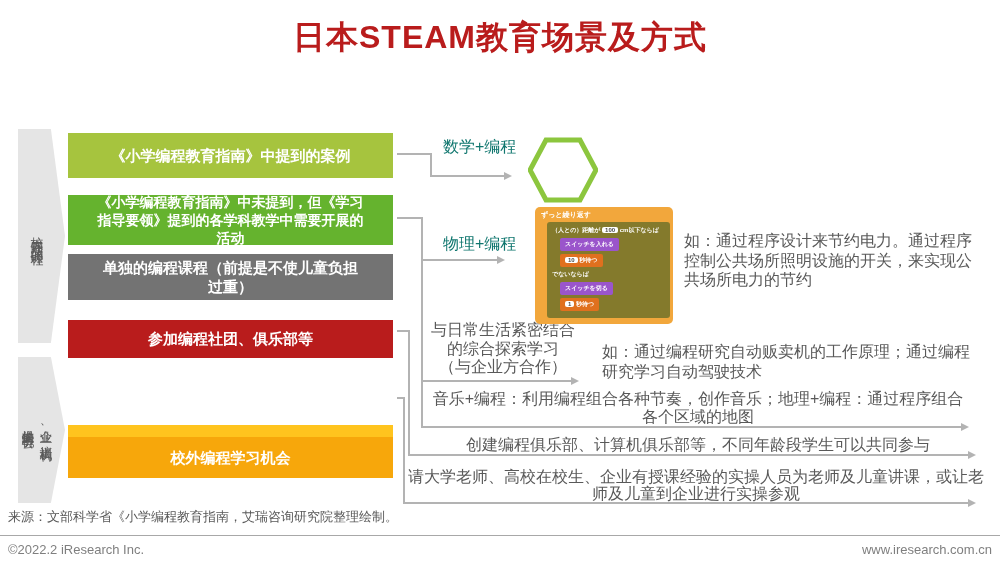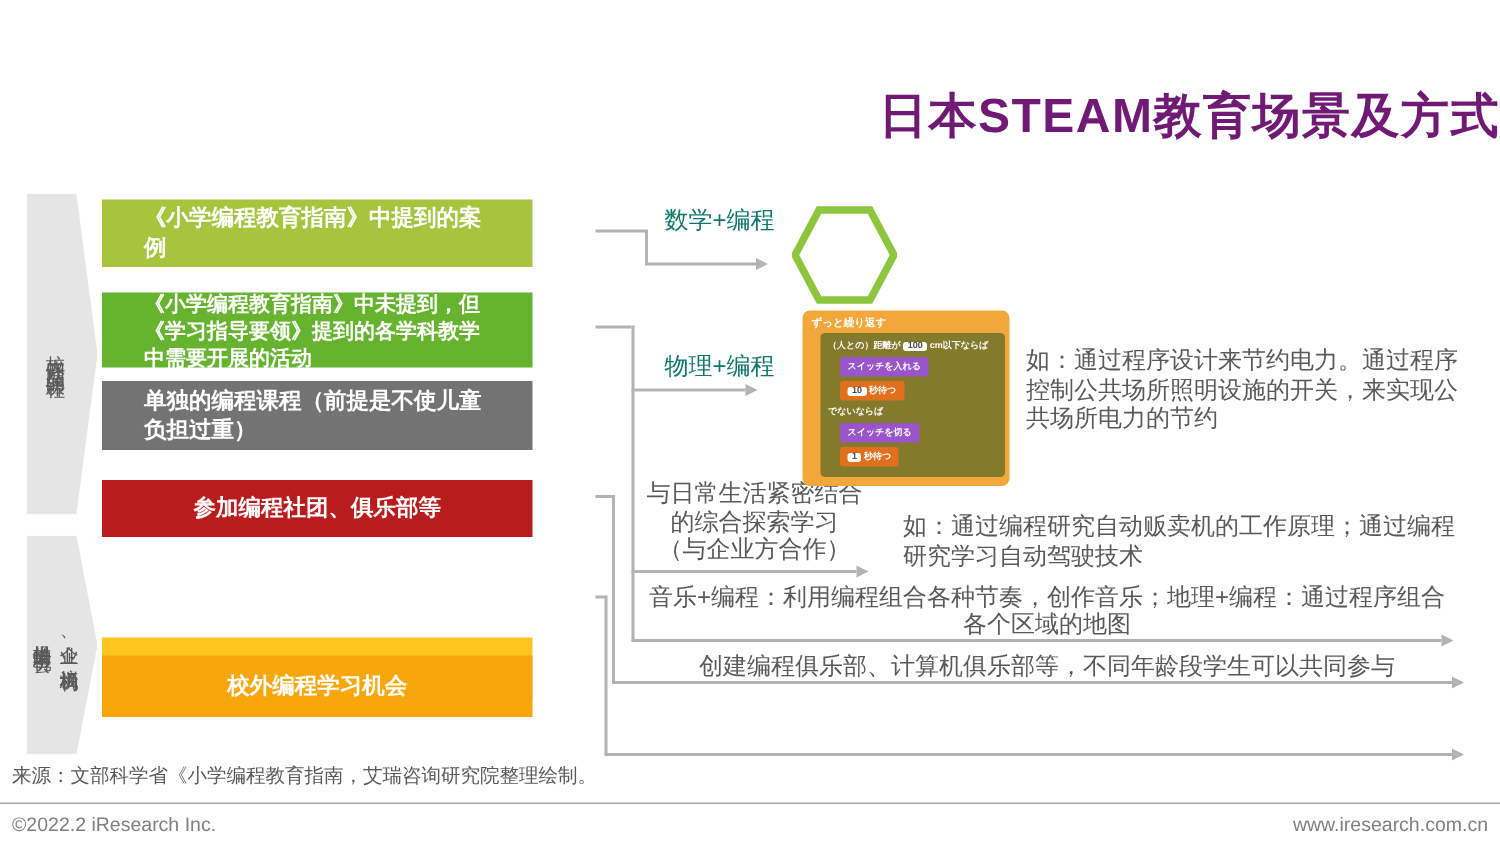--- a/index.html
+++ b/index.html
@@ -1,30 +1,30 @@
 <!DOCTYPE html>
 <html><head>
 <meta charset="utf-8">
 <style>
   html,body{margin:0;padding:0;background:#fff;}
   #stage{position:relative;width:1000px;height:564px;background:#fff;overflow:hidden;
          font-family:"Liberation Sans",sans-serif;}
-  .title{position:absolute;left:0;right:0;top:16px;text-align:right;
-         font-size:32px;font-weight:bold;color:#701a75;letter-spacing:1px;margin-top:40px;}
+  .title{position:absolute;left:0;right:0;top:16px;text-align:center;
+         font-size:32px;font-weight:bold;color:#b91c1c;letter-spacing:1px;}
   
   .chev{position:absolute;left:18px;width:47px;background:#e5e5e5;
         clip-path:polygon(0 0,70% 0,100% 50%,70% 100%,0 100%);
         display:flex;align-items:center;justify-content:center;}
   .chev .vtxt{writing-mode:vertical-rl;color:#595959;letter-spacing:3px;
         padding-right:10px;}
   .chev2wrap{display:flex;flex-direction:row-reverse;gap:1px;padding-right:10px;}
   .chev2wrap span{writing-mode:vertical-rl;color:#595959;letter-spacing:1px;font-size:12.5px;}
   
-  .box{position:absolute;left:68px;width:287px;display:flex;align-items:center;
-       justify-content:center;color:#fff;font-weight:bold;
+  .box{position:absolute;left:68px;width:325px;display:flex;align-items:center;
+       justify-content:center;color:#fff;font-weight:bold;text-align:center;
        box-sizing:border-box;padding:0 28px;line-height:1.3;}
   
   .ln{position:absolute;background:#b3b3b3;}
   .hl{height:1.5px;} .vl{width:1.5px;}
   .ah{position:absolute;width:0;height:0;border-top:4px solid transparent;
       border-bottom:4px solid transparent;border-left:8px solid #b3b3b3;}
   
   .rl{position:absolute;color:#0f766e;font-size:16px;}
   .desc{position:absolute;color:#595959;font-size:16px;line-height:17.5px;}
   .ctr{text-align:center;}
@@ -113,20 +113,21 @@
 
   <div class="desc ctr" style="left:421px;top:321px;width:164px;line-height:18.5px;">
     <div>与日常生活紧密结合</div>
     <div>的综合探索学习</div>
     <div>（与企业方合作）</div>
   </div>
   <div class="desc" style="left:602px;top:342px;width:380px;line-height:20px;">如：通过编程研究自动贩卖机的工作原理；通过编程研究学习自动驾驶技术</div>
 
   <div class="desc ctr" style="left:426px;top:436px;width:544px;">创建编程俱乐部、计算机俱乐部等，不同年龄段学生可以共同参与</div>
   <div class="desc ctr" style="left:426px;top:390px;width:544px;line-height:18px;">音乐+编程：利用编程组合各种节奏，创作音乐；地理+编程：通过程序组合各个区域的地图</div>
+  <div class="desc ctr" style="left:404px;top:468px;width:584px;line-height:17px;">请大学老师、高校在校生、企业有授课经验的实操人员为老师及儿童讲课，或让老师及儿童到企业进行实操参观</div>
 
   <div class="hex">
     <svg width="70" height="68" viewBox="0 0 70 68">
       <polygon points="18,4 52,4 68,34 52,64 18,64 2,34" fill="none" stroke="#8cc63e" stroke-width="5"></polygon>
     </svg>
   </div>
 
   <div class="scratch">
     <div class="sc-head">ずっと繰り返す</div>
     <div class="sc-if">

